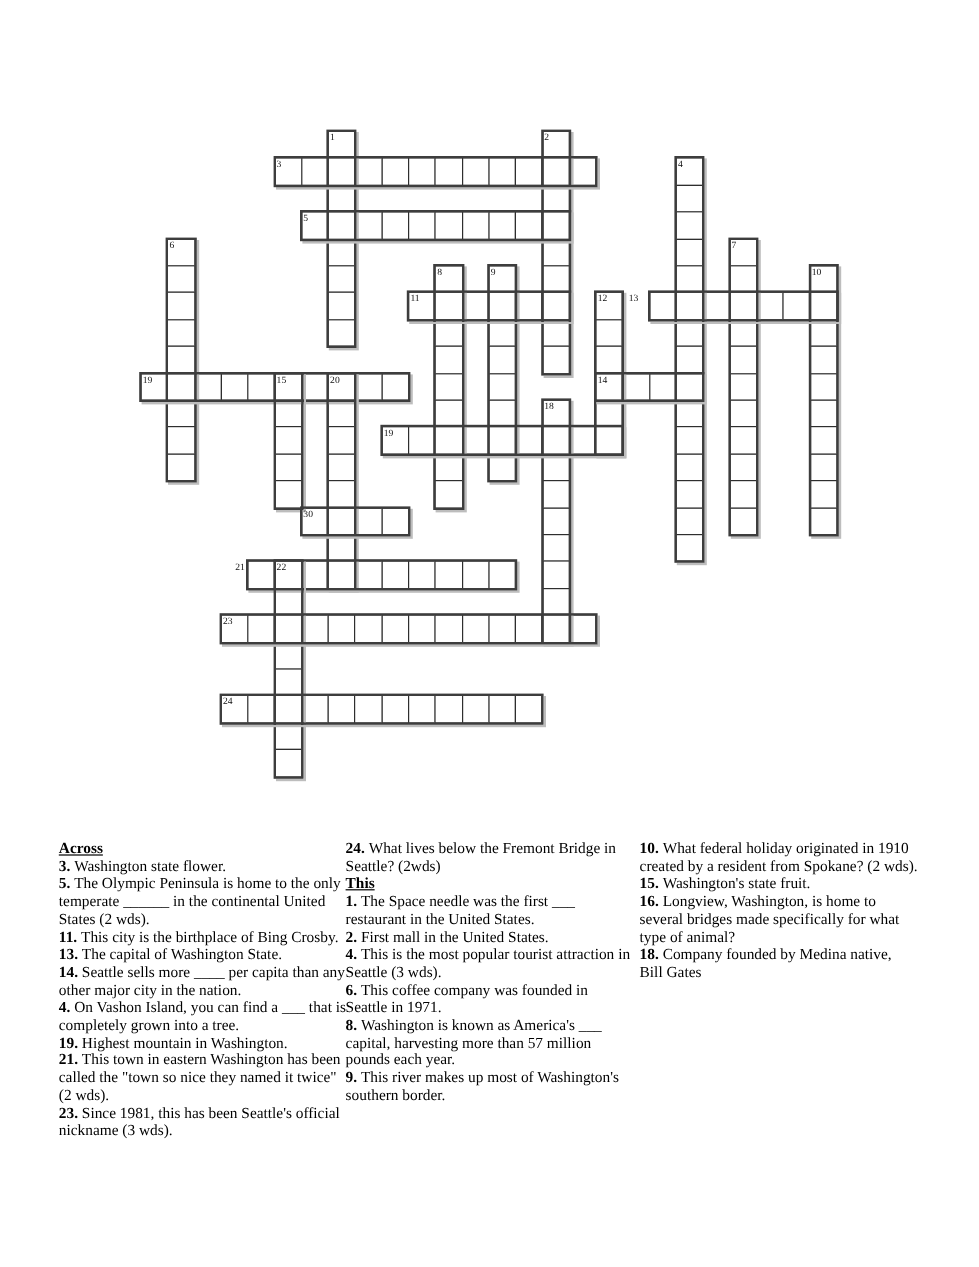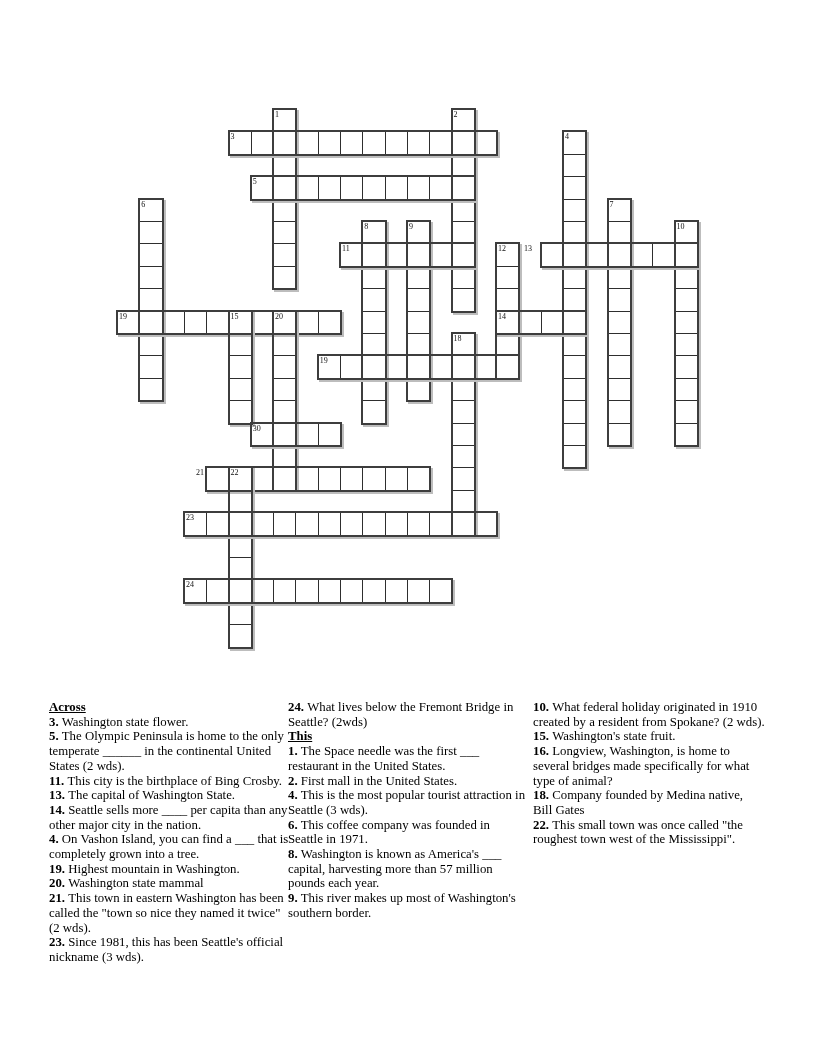--- a/index.html
+++ b/index.html
@@ -293,35 +293,33 @@
   <div class="clues">
     <div class="clue-col" id="col1">
         <p class="clue-header">Across</p>
         <p class="clue"><b>3. </b>Washington state flower.</p>
         <p class="clue"><b>5. </b>The Olympic Peninsula is home to the only temperate ______ in the continental United States (2 wds).</p>
         <p class="clue"><b>11. </b>This city is the birthplace of Bing Crosby.</p>
         <p class="clue"><b>13. </b>The capital of Washington State.</p>
         <p class="clue"><b>14. </b>Seattle sells more ____ per capita than any other major city in the nation.</p>
         <p class="clue"><b>4. </b>On Vashon Island, you can find a ___ that is completely grown into a tree.</p>
         <p class="clue"><b>19. </b>Highest mountain in Washington.</p>
-        <p class="clue"><b>20. </b>Washington state mammal</p>
         <p class="clue"><b>21. </b>This town in eastern Washington has been called the "town so nice they named it twice" (2 wds).</p>
         <p class="clue"><b>23. </b>Since 1981, this has been Seattle's official nickname (3 wds).</p>
       </div>
     <div class="clue-col" id="col2">
         <p class="clue"><b>24. </b>What lives below the Fremont Bridge in Seattle? (2wds)</p>
         <p class="clue-header">This</p>
         <p class="clue"><b>1. </b>The Space needle was the first ___ restaurant in the United States.</p>
         <p class="clue"><b>2. </b>First mall in the United States.</p>
         <p class="clue"><b>4. </b>This is the most popular tourist attraction in Seattle (3 wds).</p>
         <p class="clue"><b>6. </b>This coffee company was founded in Seattle in 1971.</p>
         <p class="clue"><b>8. </b>Washington is known as America's ___ capital, harvesting more than 57 million pounds each year.</p>
         <p class="clue"><b>9. </b>This river makes up most of Washington's southern border.</p>
       </div>
     <div class="clue-col" id="col3">
         <p class="clue"><b>10. </b>What federal holiday originated in 1910 created by a resident from Spokane? (2 wds).</p>
         <p class="clue"><b>15. </b>Washington's state fruit.</p>
         <p class="clue"><b>16. </b>Longview, Washington, is home to several bridges made specifically for what type of animal?</p>
         <p class="clue"><b>18. </b>Company founded by Medina native, Bill Gates</p>
-        <p class="clue"><b>22. </b>This small town was once called "the roughest town west of the Mississippi".</p>
       </div>
   </div>
 </div>
 
 </body></html>

